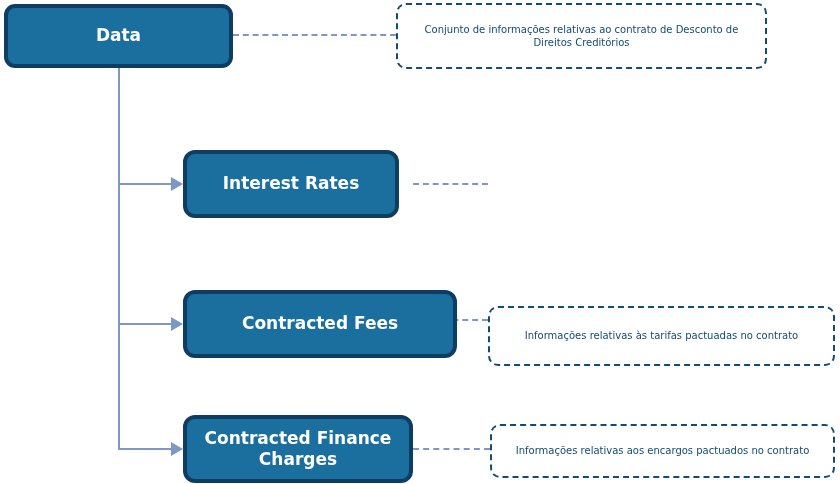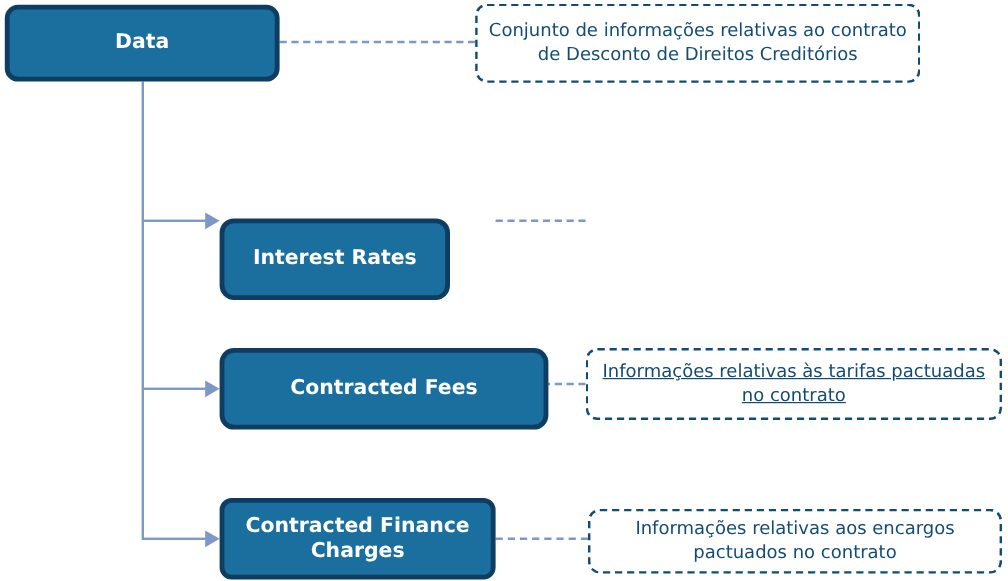--- a/index.html
+++ b/index.html
@@ -25,43 +25,43 @@
     font-size: 17px;
     font-weight: bold;
     line-height: 1.25;
     display: flex;
     align-items: center;
     justify-content: center;
     text-align: center;
     padding: 0 8px;
   }
   .pos-root { left: 4px;   top: 4px;   width: 229px; height: 64px; border-radius: 11px; }
-  .pos-n0   { left: 183px; top: 150px; width: 192px; height: 68px; margin-top: 32px; }
+  .pos-n0   { left: 183px; top: 150px; width: 216px; height: 68px; }
   .pos-n1   { left: 183px; top: 290px; width: 274px; height: 68px; }
-  .pos-n2   { left: 183px; top: 415px; width: 230px; height: 68px; border-radius: 10px; }
+  .pos-n2   { left: 183px; top: 415px; width: 230px; height: 68px; }
 
   
   .ann {
     position: absolute;
     box-sizing: border-box;
     border: 2px dashed var(--annotation-border, #124B73);
     border-radius: 10px;
     color: var(--annotation-text, #124B73);
-    font-size: 15px;
+    font-size: 10px;
     line-height: 1.32;
     display: flex;
     align-items: center;
     justify-content: center;
     text-align: center;
     padding: 2px 6px;
     background: var(--background, #ffffff);
   }
   .pos-a0 { left: 396px; top: 3px;   width: 371px; height: 66px; }
   .pos-a1 { left: 488px; top: 152px; width: 347px; height: 65px; }
-  .pos-a2 { left: 488px; top: 290px; width: 347px; height: 60px; text-decoration: underline; }
+  .pos-a2 { left: 488px; top: 306px; width: 347px; height: 60px; }
   .pos-a3 { left: 490px; top: 424px; width: 345px; height: 54px; }
 
   
   .trunk {
     position: absolute;
     left: 118px; top: 68px;
     width: 2px; height: 382px;
     background: var(--connector, #7D97C6);
   }
   .branch {

